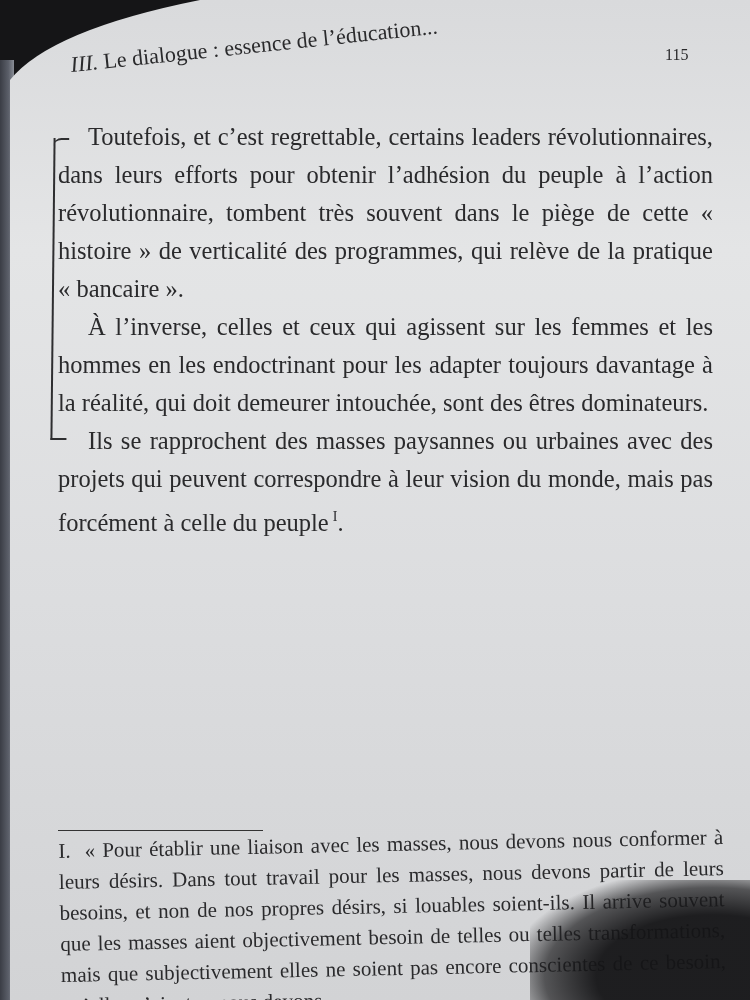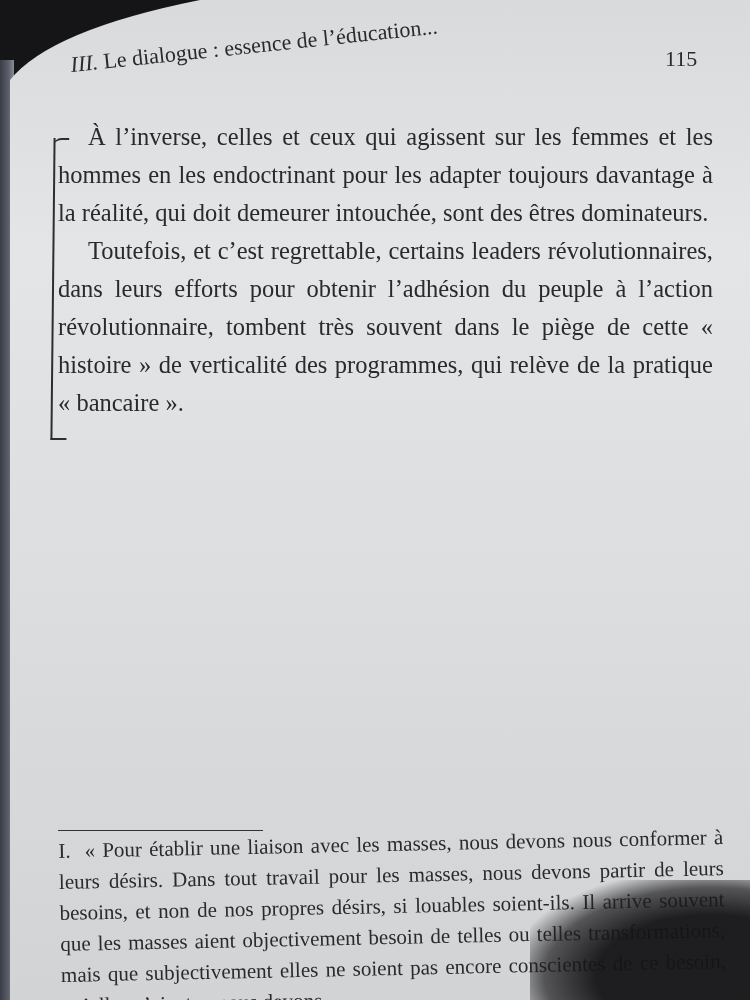--- a/index.html
+++ b/index.html
@@ -59,21 +59,21 @@
       transform-origin: left bottom;
       white-space: nowrap;
     }
     .running-head .rh-rest {
       font-style: normal;
     }
     .page-number {
       position: absolute;
       left: 655px;
       top: 46px;
-      font-size: 22px;
+      font-size: 16px;
     }
     .body {
       position: absolute;
       left: 48px;
       top: 118px;
       width: 655px;
       font-size: 24.5px;
       line-height: 38px;
       text-align: justify;
     }
@@ -141,22 +141,23 @@
 
     <div class="running-head text">
       <span>III.</span><span class="rh-rest"> Le dialogue : essence de l’éducation...</span>
     </div>
 
     <div class="page-number text">115</div>
 
     <div class="bracket"></div>
 
     <div class="body text">
+      <p class="para">Toutefois, et c’est regrettable, certains leaders révolutionnaires, dans leurs efforts pour obtenir l’adhésion du peuple à l’action révolutionnaire, tombent très souvent dans le piège de cette « histoire » de verticalité des programmes, qui relève de la pratique « bancaire ».</p>
       <p class="para">À l’inverse, celles et ceux qui agissent sur les femmes et les hommes en les endoctrinant pour les adapter toujours davantage à la réalité, qui doit demeurer intouchée, sont des êtres dominateurs.</p>
-      <p class="para">Toutefois, et c’est regrettable, certains leaders révolutionnaires, dans leurs efforts pour obtenir l’adhésion du peuple à l’action révolutionnaire, tombent très souvent dans le piège de cette « histoire » de verticalité des programmes, qui relève de la pratique « bancaire ».</p>
+      <p class="para"><span>Ils se rapprochent des masses paysannes ou urbaines avec des projets qui peuvent correspondre à leur vision du monde, mais pas forcément à celle du peuple</span><sup class="fnref">I</sup><span>.</span></p>
     </div>
 
     <div class="footnote-rule"></div>
 
     <div class="footnotes text">
       <p class="para noindent"><span class="fn-marker">I.</span><span>« Pour établir une liaison avec les masses, nous devons nous conformer à leurs désirs. Dans tout travail pour les masses, nous devons partir de leurs besoins, et non de nos propres désirs, si louables soient-ils. Il arrive souvent que les masses aient objectivement besoin de telles ou telles transformations, mais que subjectivement elles ne soient pas encore conscientes de ce besoin, qu’elles n’aient ... nous devons</span></p>
     </div>
   </div>
   <div class="shadow"></div>
 </div>

